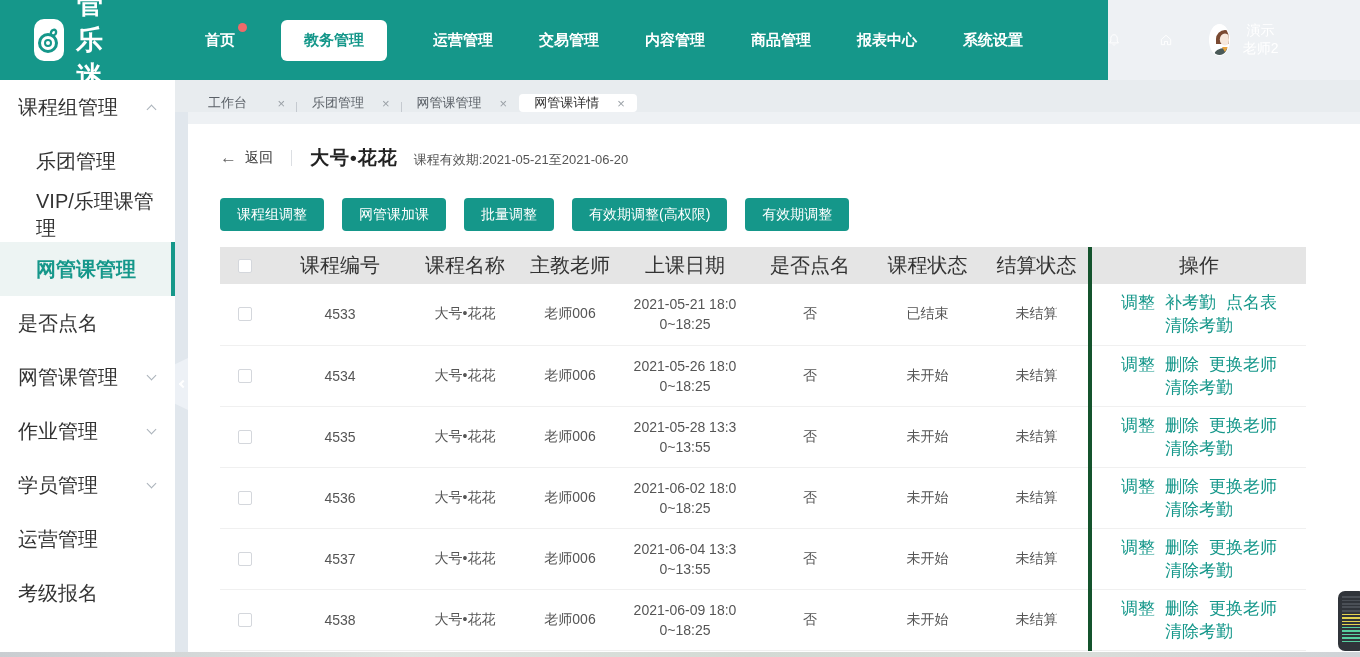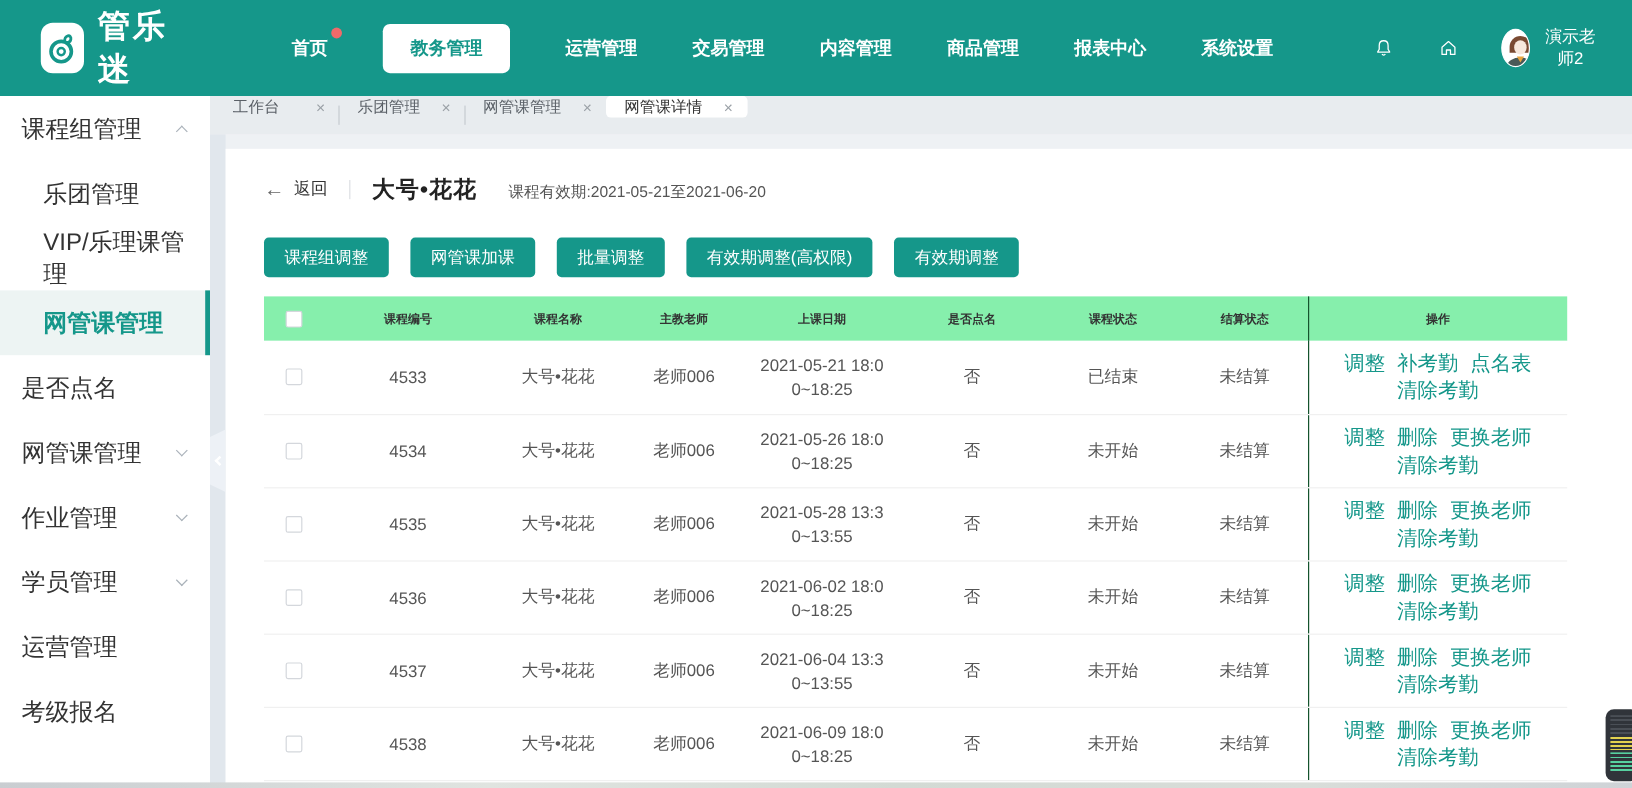--- a/index.html
+++ b/index.html
@@ -1,20 +1,20 @@
 <!DOCTYPE html>
 <html><head>
 <meta charset="utf-8">
 <style>
   * { margin:0; padding:0; box-sizing:border-box; }
   html,body { width:1360px; height:657px; overflow:hidden;
     font-family:"Liberation Sans","DejaVu Sans",sans-serif; background:#eef1f4; }
 
   
-  .topbar { position:absolute; left:0; top:0; width:1360px; height:80px;
+  .topbar { position:absolute; left:0; top:0; width:1108px; height:80px;
     background:#15978a; display:flex; align-items:center; z-index:30; }
   .logo-wrap { display:flex; align-items:center; margin-left:34px; }
   .logo-box { width:42px; height:42px; background:#fff; border-radius:10px;
     display:flex; align-items:center; justify-content:center; }
   .brand-name { color:#fff; font-size:27px; font-weight:700; margin-left:12px; letter-spacing:2px; }
   .topnav { display:flex; align-items:center; margin-left:88px; }
   .nav-item { position:relative; color:#fff; font-size:15px; font-weight:600;
     margin-right:46px; cursor:pointer; white-space:nowrap; }
   .nav-item.active { background:#fff; color:#15978a; padding:11px 23px; border-radius:6px; }
   .nav-badge { position:absolute; top:-8px; right:-12px; width:9px; height:9px;
@@ -33,21 +33,21 @@
   .side-item.sub { padding-left:36px; }
   .side-item.active { background:#edf4f3; color:#15978a; font-weight:700;
     border-right:4px solid #15978a; }
   .chev { display:inline-block; width:7px; height:7px; border-right:1.5px solid #aab2ba;
     border-bottom:1.5px solid #aab2ba; }
   .chev.up { transform:rotate(-135deg); margin-top:4px; }
   .chev.down { transform:rotate(45deg); margin-bottom:4px; }
 
   
   .main { position:absolute; left:175px; top:80px; right:0; bottom:0; }
-  .tabbar { height:32px; background:#e8ecef; display:flex; align-items:flex-start; padding-left:4px; }
+  .tabbar { height:32px; background:#e8ecef; display:flex; align-items:flex-end; padding-left:18px; }
   .tab { display:flex; align-items:center; min-width:104px; padding:0 12px 0 15px;
     font-size:13px; color:#5a6067; cursor:pointer; justify-content:space-between; position:relative; }
   .tab:not(.active):not(.no-div)::after { content:""; position:absolute; right:0; top:8px;
     height:16px; border-right:1px solid #c5cad0; }
   .tab.active { background:#fff; color:#333; border-radius:4px; }
   .tab .x { color:#9aa0a6; font-size:13px; margin-left:18px; cursor:pointer; }
 
   .content { position:absolute; top:32px; left:0; right:0; bottom:0; background:#eef1f4; }
   .gutter { position:absolute; left:0; top:0; width:13px; bottom:0; background:#e1e7ed; }
   .handle { position:absolute; left:0; top:246px; width:13px; height:52px; background:#edf1f6;
@@ -57,37 +57,37 @@
     border-bottom:2px solid #fff; transform:rotate(45deg); margin-left:2px; }
 
   .card { position:absolute; left:13px; top:12px; right:0; bottom:-20px; background:#fff;
     padding:21px 54px 0 32px; }
 
   .back-row { display:flex; align-items:center; }
   .back-arrow { font-size:17px; color:#666; cursor:pointer; }
   .back-label { font-size:14px; color:#333; margin-left:8px; cursor:pointer; }
   .v-div { width:1px; height:16px; background:#dcdfe3; margin:0 18px; }
   .page-title { font-size:19px; font-weight:700; color:#222; letter-spacing:1px; }
-  .validity { font-size:13px; color:#555; margin-left:26px; margin-top:3px; }
+  .validity { font-size:13px; color:#555; margin-left:16px; margin-top:3px; }
 
   .btn-row { margin-top:27px; display:flex; }
   .btn { height:33px; background:#15978a; color:#fff; border:none; border-radius:4px;
     font-size:14px; padding:0 17px; margin-right:18px; cursor:pointer;
     font-family:inherit; }
 
   
   table { border-collapse:collapse; table-layout:fixed; width:1086px; margin-top:16px; }
   col.c-cb{width:50px} col.c-id{width:140px} col.c-name{width:110px} col.c-teacher{width:100px}
   col.c-date{width:130px} col.c-roll{width:120px} col.c-status{width:115px}
   col.c-settle{width:105px} col.c-ops{width:216px}
-  thead th { background:#86efac; height:37px; font-size:10px; color:#333; font-weight:700;
+  thead th { background:#e5e5e5; height:37px; font-size:20px; color:#333; font-weight:400;
     text-align:center; }
   tbody td { height:61px; border-bottom:1px solid #f0f0f0; font-size:14px; color:#555;
     text-align:center; background:#fff; }
-  td.ops, th.ops { border-left:1px solid #14532d; }
+  td.ops, th.ops { border-left:4px solid #14532d; }
   .cb { width:14px; height:14px; border:1px solid #d4d7dc; border-radius:2px; background:#fff;
     margin:0 auto; cursor:pointer; }
   .date-wrap { width:106px; margin:0 auto; word-break:break-all; line-height:20px; }
   .ops a { color:#15978a; text-decoration:none; font-size:17px; margin:0 5px; cursor:pointer;
     white-space:nowrap; }
 
   
   .bottom-strip { position:absolute; left:0; bottom:0; width:1360px; height:5px; z-index:40;
     background:linear-gradient(90deg,#c9cdd1,#e0e4e0 30%,#d3dad4 55%,#d9ddd9 80%,#cfd3d7); }
   .corner-widget { position:absolute; right:-6px; bottom:6px; width:28px; height:60px;

